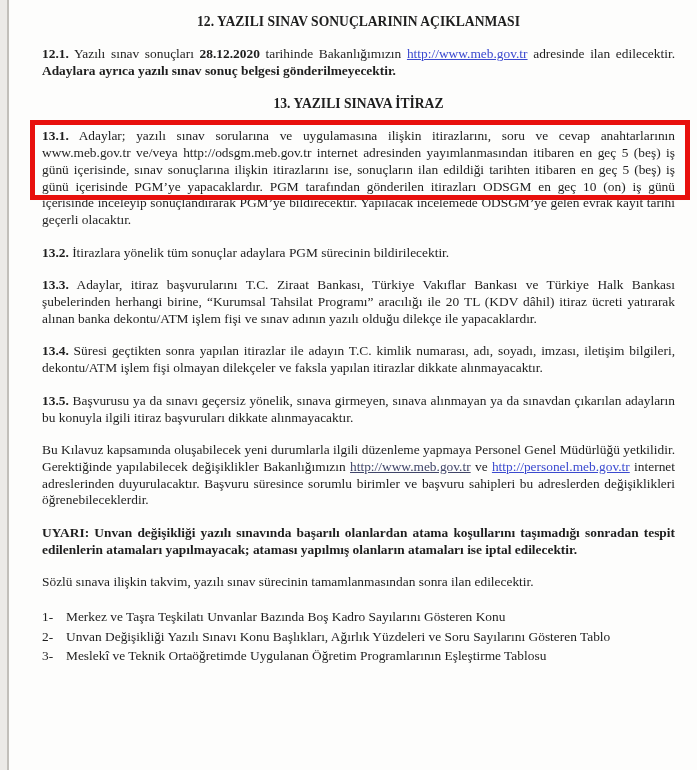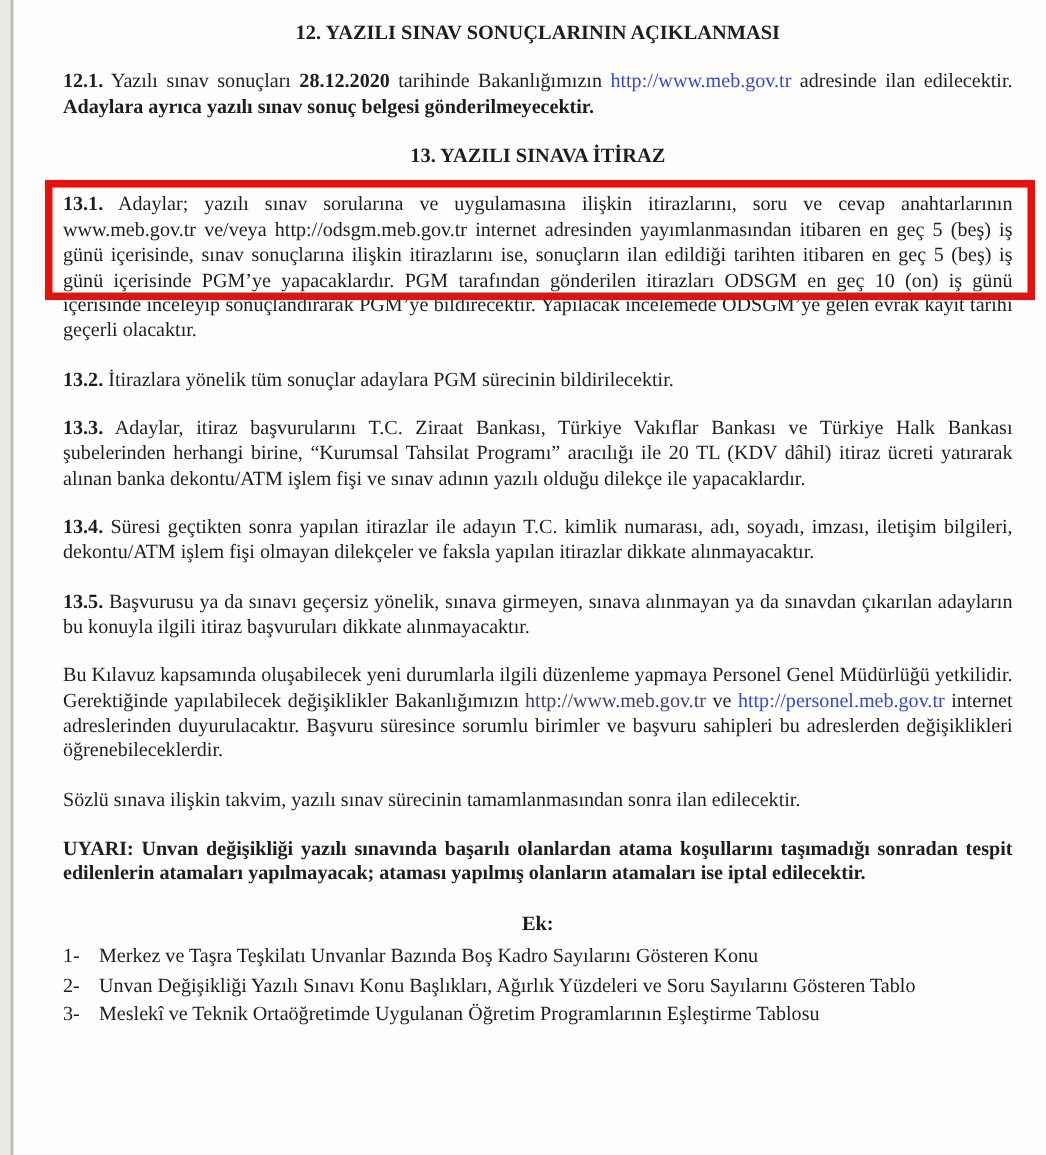--- a/index.html
+++ b/index.html
@@ -24,21 +24,21 @@
     text-align:justify;
   }
   p.heading{
     margin:0 0 16px 0;
     font-weight:bold;font-size:13.6px;line-height:17px;text-align:center;
   }
   p.heading.tight{margin-bottom:3px;}
   .gap{margin-top:10px;}
   .b{font-weight:bold;}
   .i{}
-  a.lnk{cursor:pointer;}
+  a.lnk{text-decoration:underline;cursor:pointer;}
   a.lnk.blue{color:#3a49cf;}
   a.lnk.dark{color:#3f4468;}
   .hlwrap{position:relative;}
   .hl-box{
     position:absolute;left:-12px;right:-15px;top:-8px;height:80px;
     box-sizing:border-box;
     border:5px solid #e8100d;
     pointer-events:none;
   }
   .lst{margin:0;font-size:13.4px;line-height:19.5px;}
@@ -55,23 +55,22 @@
     <p class="heading">13. YAZILI SINAVA İTİRAZ</p>
     <div class="hlwrap">
       <p class="para"><span class="b">13.1.</span><span class=""> Adaylar; yazılı sınav sorularına ve uygulamasına ilişkin itirazlarını, soru ve cevap anahtarlarının www.meb.gov.tr ve/veya http://odsgm.meb.gov.tr internet adresinden yayımlanmasından itibaren en geç 5 (beş) iş günü içerisinde, sınav sonuçlarına ilişkin itirazlarını ise, sonuçların ilan edildiği tarihten itibaren en geç 5 (beş) iş günü içerisinde PGM’ye yapacaklardır. PGM tarafından gönderilen itirazları ODSGM en geç 10 (on) iş günü içerisinde inceleyip sonuçlandırarak PGM’ye bildirecektir. Yapılacak incelemede ÖDSGM’ye gelen evrak kayıt tarihi geçerli olacaktır.</span></p>
       <div class="hl-box" style="border-color: rgb(232, 16, 13);"></div>
     </div>
     <p class="para"><span class="b">13.2.</span><span class=""> İtirazlara yönelik tüm sonuçlar adaylara PGM sürecinin bildirilecektir.</span></p>
     <p class="para"><span class="b">13.3.</span><span class=""> Adaylar, itiraz başvurularını T.C. Ziraat Bankası, Türkiye Vakıflar Bankası ve Türkiye Halk Bankası şubelerinden herhangi birine, “</span><span class=" i">Kurumsal Tahsilat Programı</span><span class="">” aracılığı ile 20 TL (KDV dâhil) itiraz ücreti yatırarak alınan banka dekontu/ATM işlem fişi ve sınav adının yazılı olduğu dilekçe ile yapacaklardır.</span></p>
     <p class="para"><span class="b">13.4.</span><span class=""> Süresi geçtikten sonra yapılan itirazlar ile adayın T.C. kimlik numarası, adı, soyadı, imzası, iletişim bilgileri, dekontu/ATM işlem fişi olmayan dilekçeler ve faksla yapılan itirazlar dikkate alınmayacaktır.</span></p>
     <p class="para"><span class="b">13.5.</span><span class=""> Başvurusu ya da sınavı geçersiz yönelik, sınava girmeyen, sınava alınmayan ya da sınavdan çıkarılan adayların bu konuyla ilgili itiraz başvuruları dikkate alınmayacaktır.</span></p>
     <p class="para"><span class="">Bu Kılavuz kapsamında oluşabilecek yeni durumlarla ilgili düzenleme yapmaya Personel Genel Müdürlüğü yetkilidir. Gerektiğinde yapılabilecek değişiklikler Bakanlığımızın </span><a class="lnk dark">http://www.meb.gov.tr</a><span class=""> ve </span><a class="lnk blue">http://personel.meb.gov.tr</a><span class=""> internet adreslerinden duyurulacaktır. Başvuru süresince sorumlu birimler ve başvuru sahipleri bu adreslerden değişiklikleri öğrenebileceklerdir.</span></p>
+    <p class="para gap"><span class="b">UYARI: Unvan değişikliği yazılı sınavında başarılı olanlardan atama koşullarını taşımadığı sonradan tespit edilenlerin atamaları yapılmayacak; ataması yapılmış olanların atamaları ise iptal edilecektir.</span></p>
     <p class="para gap"><span class="">Sözlü sınava ilişkin takvim, yazılı sınav sürecinin tamamlanmasından sonra ilan edilecektir.</span></p>
-    <p class="para gap"><span class="b">UYARI: Unvan değişikliği yazılı sınavında başarılı olanlardan atama koşullarını taşımadığı sonradan tespit edilenlerin atamaları yapılmayacak; ataması yapılmış olanların atamaları ise iptal edilecektir.</span></p>
-    <p class="heading tight">Ek:</p>
     <div class="lst">
       <div class="row">
         <span class="num">1-</span>
         <span>Merkez ve Taşra Teşkilatı Unvanlar Bazında Boş Kadro Sayılarını Gösteren Konu</span>
       </div>
       <div class="row">
         <span class="num">2-</span>
         <span>Unvan Değişikliği Yazılı Sınavı Konu Başlıkları, Ağırlık Yüzdeleri ve Soru Sayılarını Gösteren Tablo</span>
       </div>
       <div class="row">

